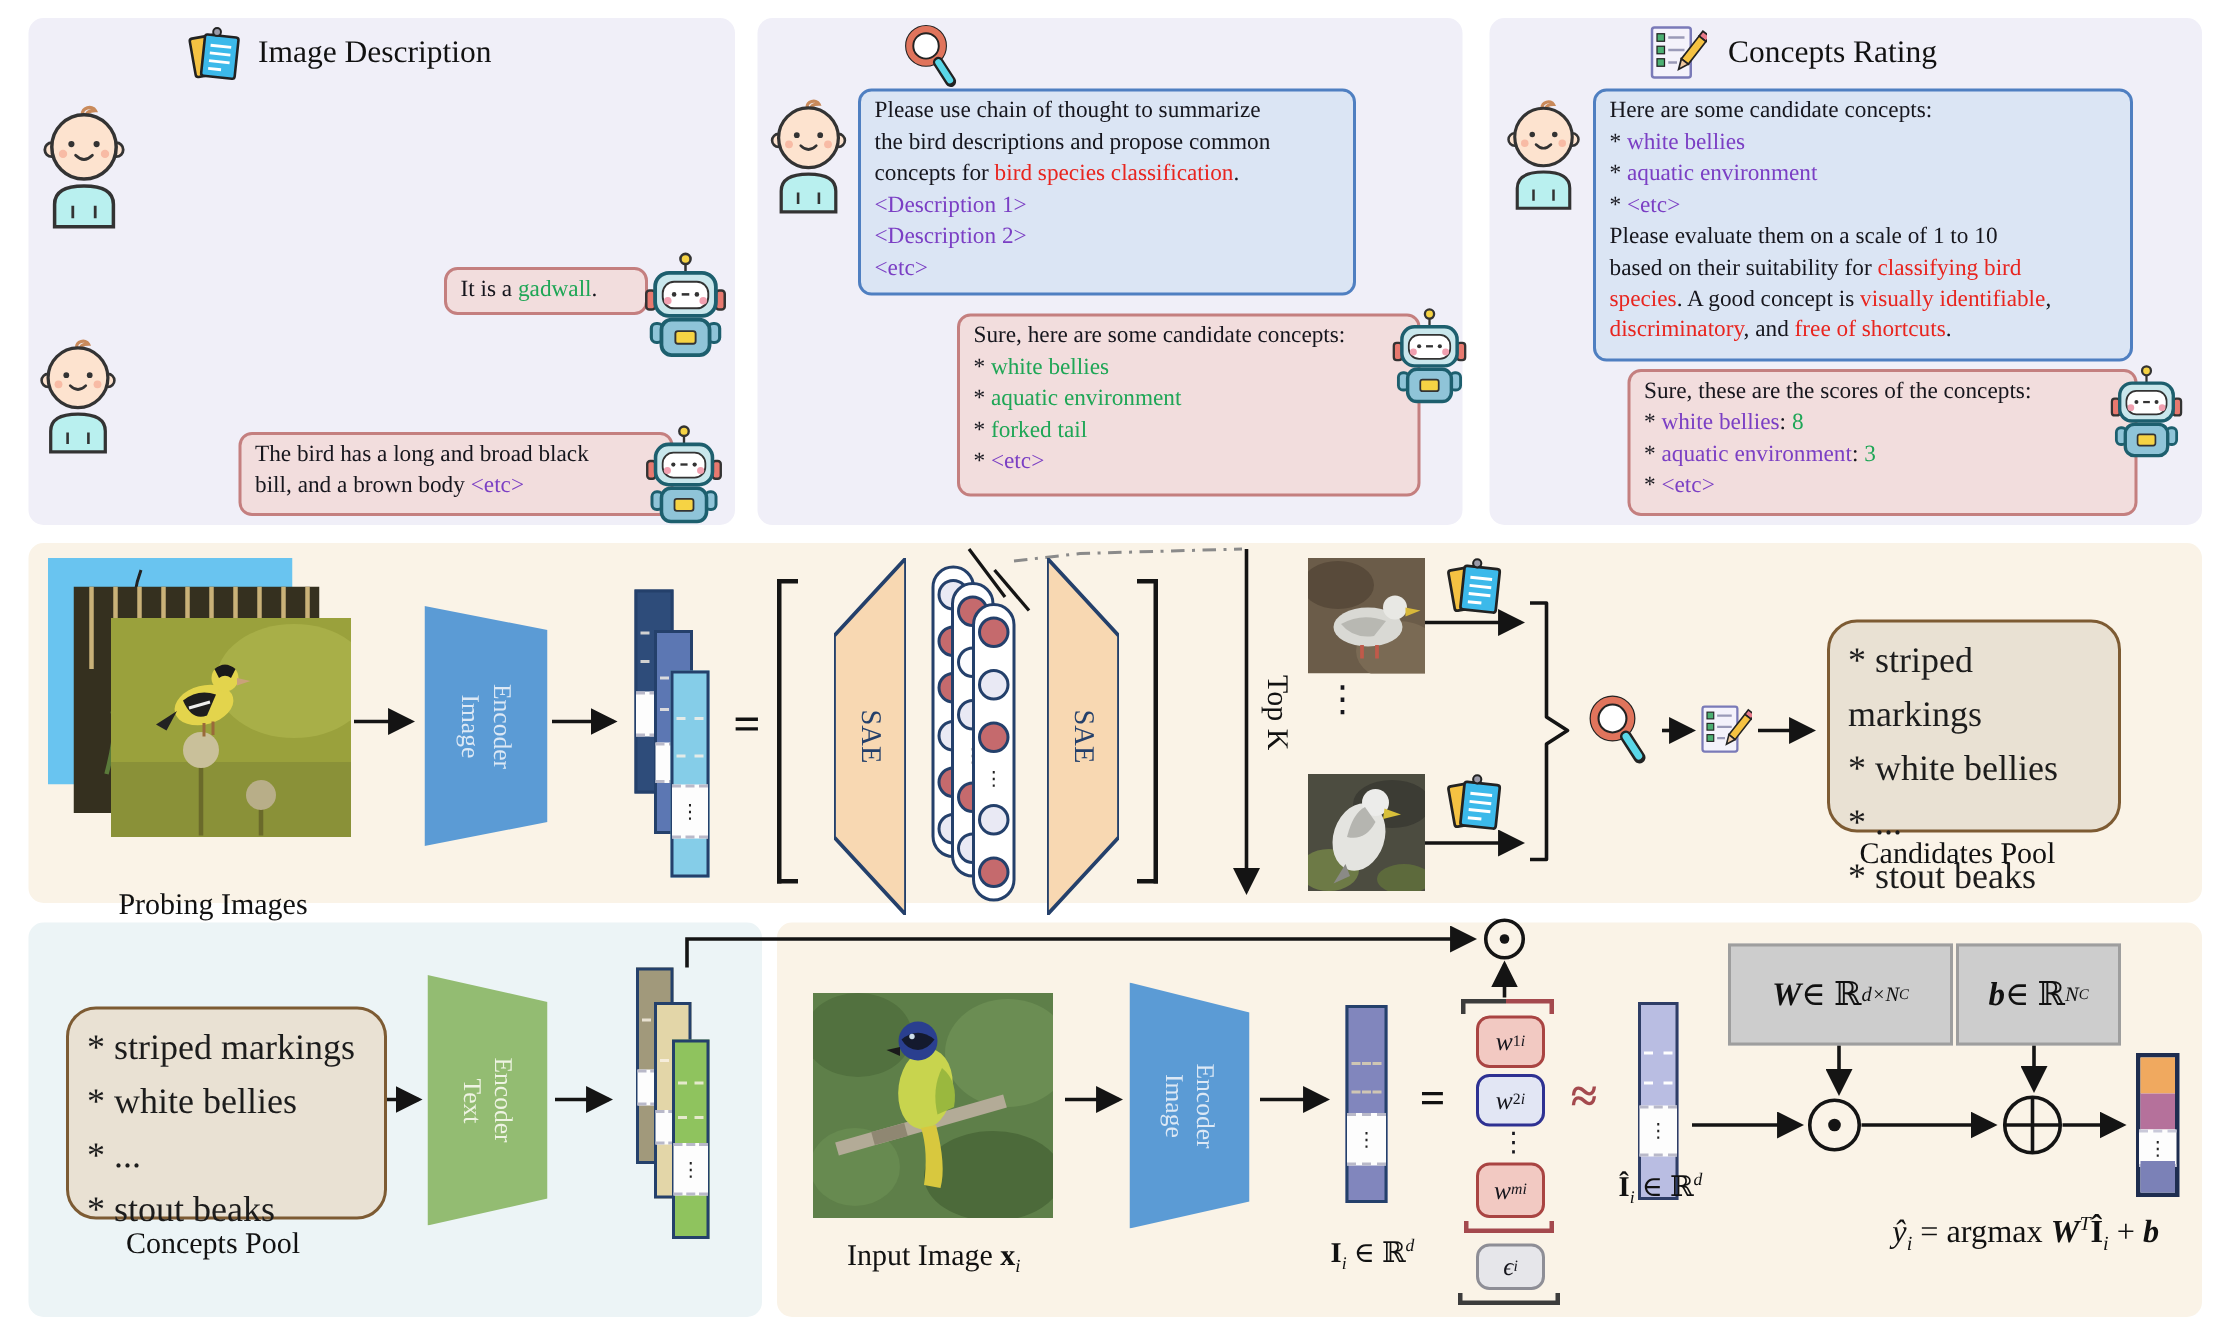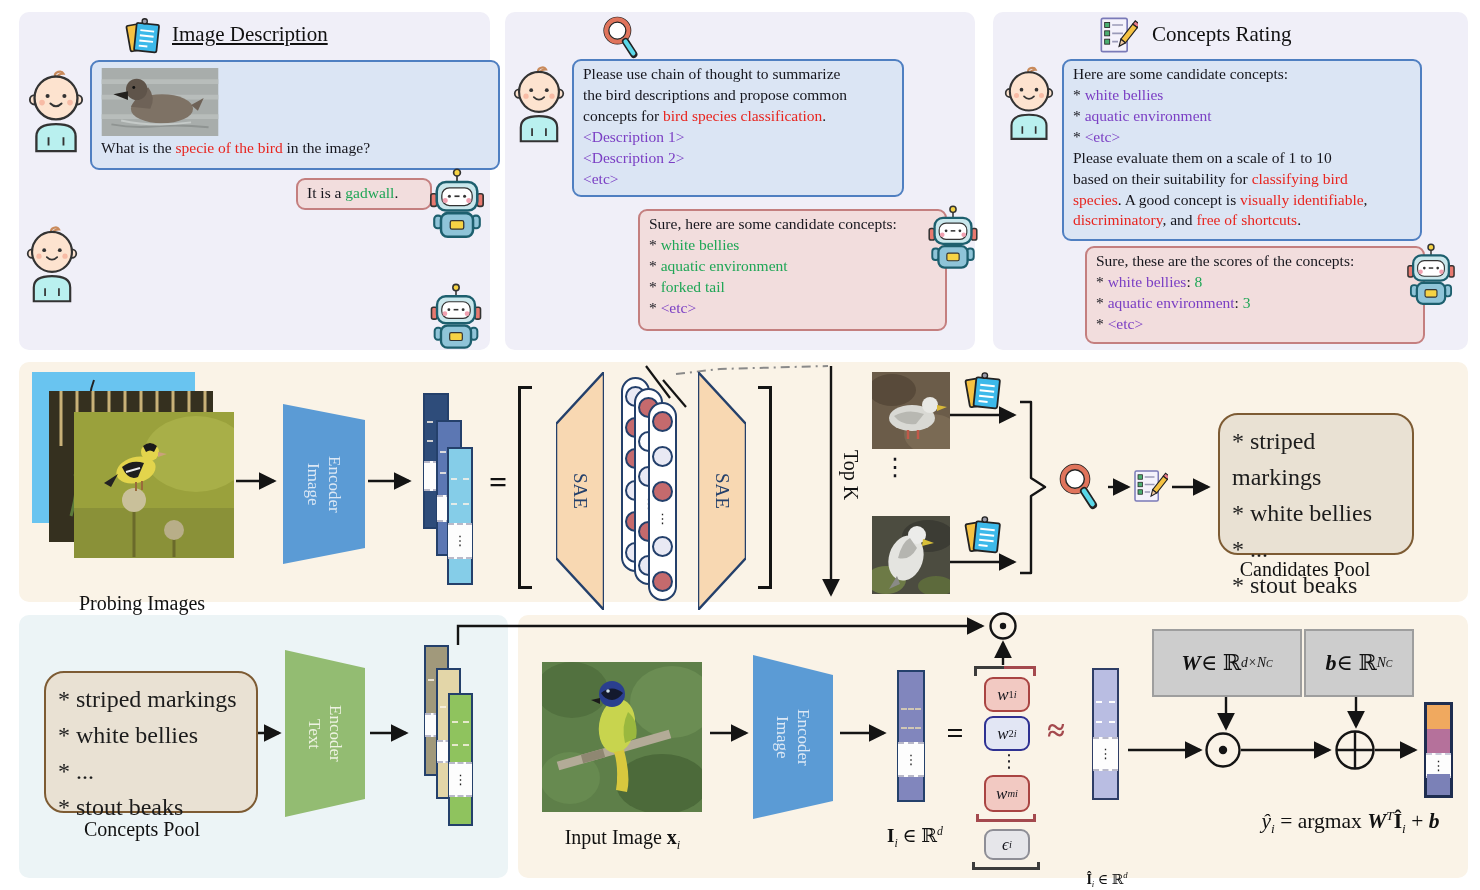--- a/index.html
+++ b/index.html
@@ -240,41 +240,36 @@
     <g>
       <circle cx="1355" cy="750" r="18.5" fill="#faf3e7" stroke="#141414" stroke-width="2.4"></circle>
       <line x1="1336.5" y1="750" x2="1373.5" y2="750" stroke="#141414" stroke-width="2.4"></line>
       <line x1="1355" y1="731.5" x2="1355" y2="768.5" stroke="#141414" stroke-width="2.4"></line>
     </g>
   </svg>
 
   <svg class="abs" style="left:124px;top:15px;width:38px;height:42px;z-index:2;">
       <use href="#ic-notes"></use>
     </svg>
-  <div class="title" style="left:172px;top:22px;z-index:2;text-decoration:underline;">Image Description</div>
+  <div class="title" style="left:172px;top:22px;z-index:2;">Image Description</div>
 
   <svg class="abs" style="left:28px;top:68px;width:56px;height:86px;z-index:2;">
       <use href="#ic-baby"></use>
     </svg>
-  <div class="bub u" style="left:90px;top:60px;width:388px;height:100px;z-index:2;">
-    <svg style="width:118px;height:68px;display:block;margin:3px 0 2px 0;">
-        <use href="#ph-duck"></use>
-      </svg>
-    <div><span>What is the </span><span class="c-r">specie of the bird</span><span> in the image?</span></div>
-  </div>
 
   <div class="bub b" style="left:296px;top:178px;width:114px;height:22px;white-space:nowrap;z-index:2;"><span>It is a </span><span class="c-g">gadwall</span><span>.</span></div>
   <svg class="abs" style="left:430px;top:166px;width:54px;height:74px;z-index:2;">
       <use href="#ic-robot"></use>
     </svg>
 
   <svg class="abs" style="left:26px;top:224px;width:52px;height:80px;z-index:2;">
       <use href="#ic-baby"></use>
     </svg>
 
+  <div class="bub b" style="left:159px;top:288px;width:268px;height:46px;z-index:2;"><span>The bird has a long and broad black</span><br><span>bill, and a brown body </span><span class="c-p">&lt;etc&gt;</span></div>
   <svg class="abs" style="left:430px;top:282px;width:52px;height:68px;z-index:2;">
       <use href="#ic-robot"></use>
     </svg>
 
   <svg class="abs" style="left:600px;top:14px;width:42px;height:46px;z-index:2;">
       <use href="#ic-mag"></use>
     </svg>
 
   <svg class="abs" style="left:513px;top:62px;width:52px;height:84px;z-index:2;">
       <use href="#ic-baby"></use>
@@ -495,21 +490,21 @@
 
   <div class="eqtxt" style="left:1038px;top:712px;width:36px;font-size:32px;color:var(--maroon);z-index:2;">≈</div>
 
   <div class="bar" style="left:1092px;top:668px;width:27px;height:132px;background:#b9bde2;border-color:#2e3d66;z-index:2;">
     <div class="dashm" style="top:24%;border-top-color:#fff;"></div>
       <div class="dashm" style="top:40%;border-top-color:#fff;"></div>
     <div class="seg" style="top:52%;height:24%;">
         <span class="vd">⋮</span>
       </div>
   </div>
-  <div class="lbl" style="left:1062px;top:870px;width:90px;font-size:14px;z-index:2;"><span style="font-weight: bold;">Î</span><sub style="font-style: italic;">i</sub><span> ∈ ℝ</span><sup style="font-style: italic;">d</sup></div>
+  <div class="lbl" style="left:1062px;top:780px;width:90px;font-size:19px;z-index:2;"><span style="font-weight: bold;">Î</span><sub style="font-style: italic;">i</sub><span> ∈ ℝ</span><sup style="font-style: italic;">d</sup></div>
 
   <div class="mbox" style="left:1152px;top:629px;width:146px;height:64px;z-index:2;">
       <span style="font-weight: bold; font-style: italic;">W</span>
       <span> ∈ ℝ</span>
       <sup style="font-style: italic;">d×N</sup>
       <sup class="sup2" style="font-style: italic;">C</sup>
     </div>
   <div class="mbox" style="left:1304px;top:629px;width:106px;height:64px;z-index:2;">
       <span style="font-weight: bold; font-style: italic;">b</span>
       <span> ∈ ℝ</span>

